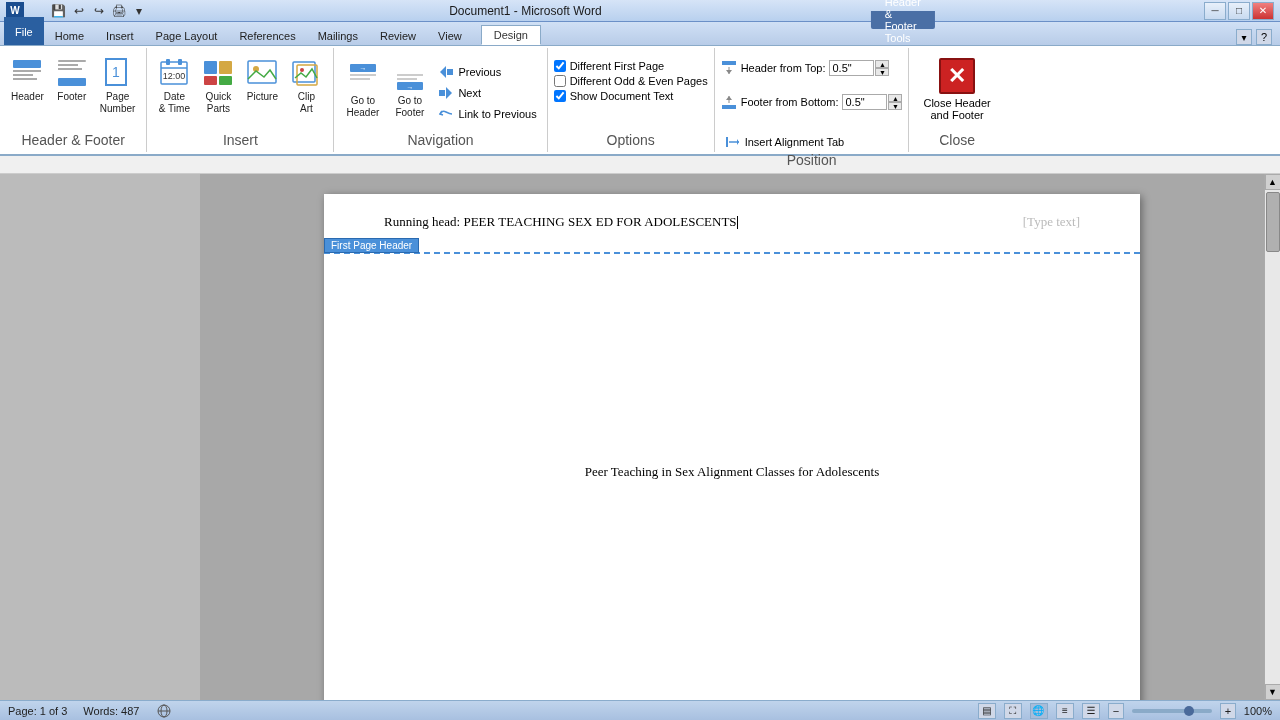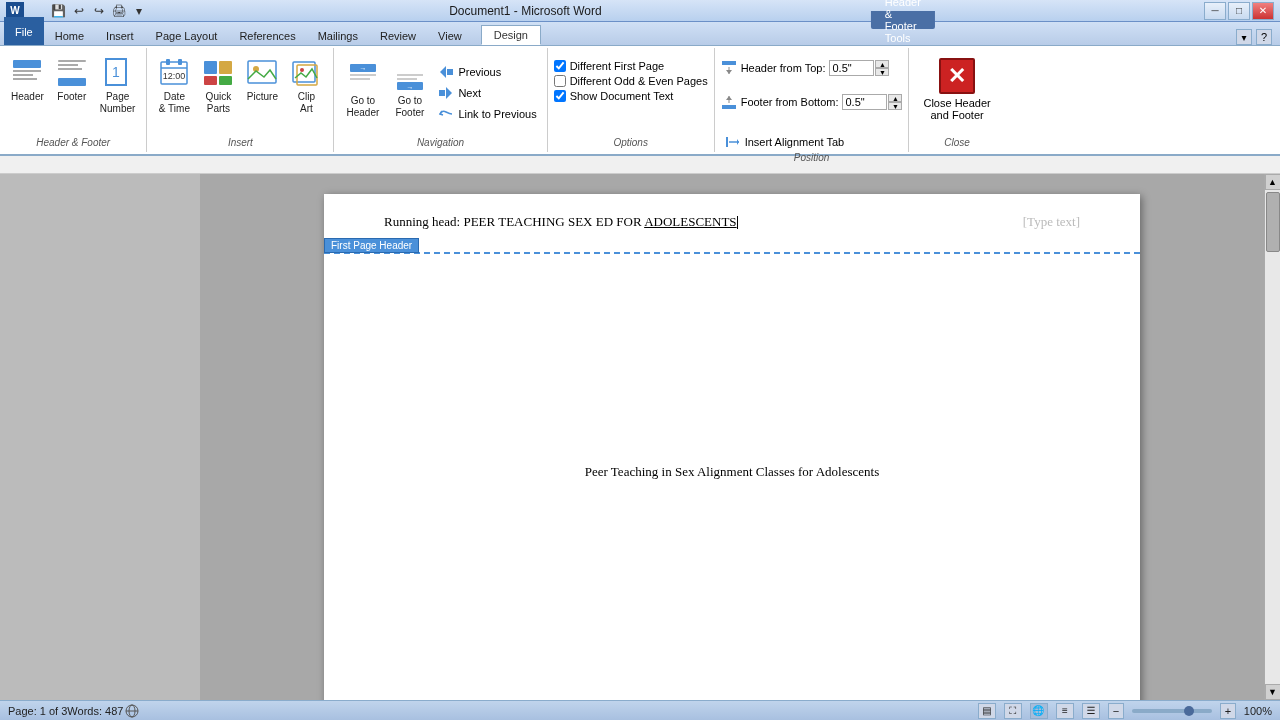--- a/index.html
+++ b/index.html
@@ -97,26 +97,25 @@
       min-width: fit-content;
     }
     .ribbon-group-content {
       display: flex;
       align-items: flex-start;
       gap: 2px;
       flex: 1;
       padding-top: 4px;
     }
     .ribbon-group-label {
-      font-size: 10px;
+      font-size: 14px;
       color: #555;
       margin-top: auto;
       padding-bottom: 2px;
       text-align: left;
-      font-style: italic;
     }
     .ribbon-btn {
       display: flex;
       flex-direction: column;
       align-items: center;
       justify-content: flex-start;
       padding: 3px 5px;
       cursor: pointer;
       border-radius: 2px;
       min-width: 40px;
@@ -258,20 +257,21 @@
     .scroll-thumb { width: 14px; height: 60px; background: #b0b0b0; border: 1px solid #888; margin: 2px auto; border-radius: 2px; cursor: pointer; }
 
     
     #status-bar {
       height: 20px;
       background: linear-gradient(to bottom, #c0d4ec, #a8c0e0);
       border-top: 1px solid #8aaccc;
       display: flex;
       align-items: center;
       padding: 8px 8px;
+      gap: 16px;
       font-size: 11px;
       color: #222;
     }
     #status-right {
       margin-left: auto;
       display: flex;
       align-items: center;
       gap: 8px;
     }
     .zoom-btn { width: 16px; height: 16px; background: #d0d8e8; border: 1px solid #8aaccc; display: flex; align-items: center; justify-content: center; cursor: pointer; font-size: 11px; }
@@ -284,21 +284,21 @@
     #ruler-strip {
       height: 18px;
       background: #f0f0f0;
       border-bottom: 1px solid #ccc;
       width: 100%;
     }
 
     .cursor { display: inline-block; width: 1px; height: 13px; background: black; vertical-align: text-bottom; animation: blink 1s step-end infinite; }
     @keyframes blink { 50% { opacity: 0; } }
 
-    .underline-text { text-decoration: underline; }
+    .underline-text { }
 
     
     #qat { display: flex; align-items: center; gap: 2px; margin-left: 22px; }
     .qat-btn { width: 18px; height: 18px; display: flex; align-items: center; justify-content: center; cursor: pointer; font-size: 12px; color: #333; }
 
     .hf-tools-label {
       position: absolute;
       top: 0;
       left: 50%;
       transform: translateX(-50%);

